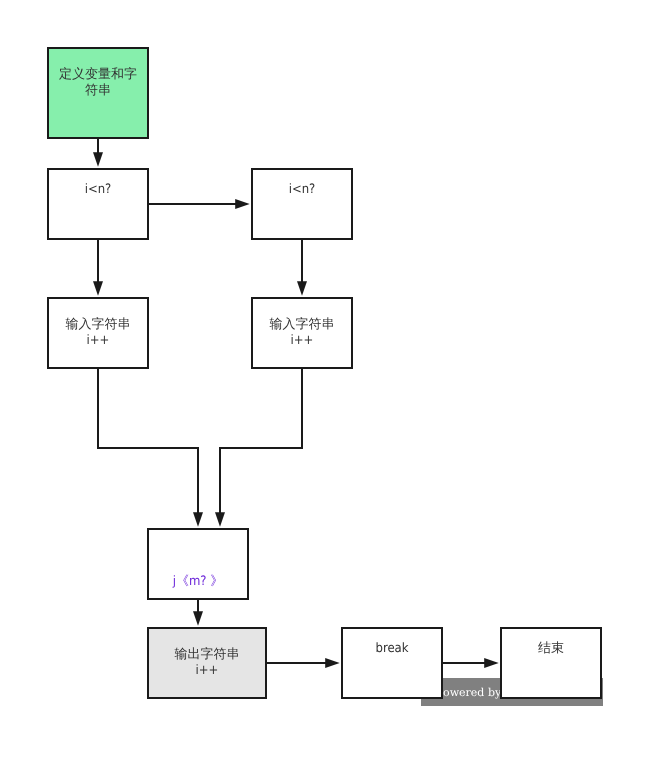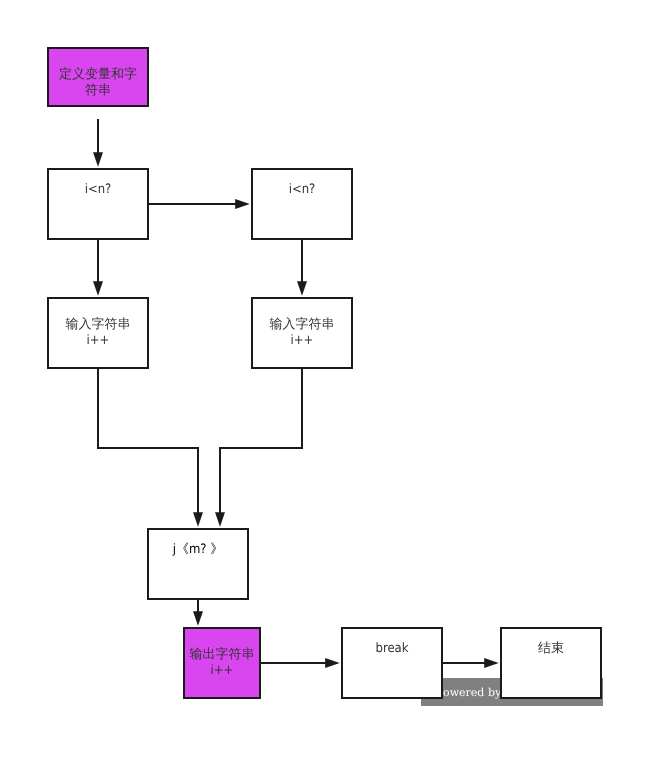--- a/index.html
+++ b/index.html
@@ -61,42 +61,42 @@
       <g>
         <polyline fill="none" stroke="#1a1a1a" stroke-width="2" points="249,663 329.2,663"></polyline>
         <polygon fill="#1a1a1a" points="339.7,663 325.2,668 325.2,658"></polygon>
       </g>
       <g>
         <polyline fill="none" stroke="#1a1a1a" stroke-width="2" points="443,663 488.2,663"></polyline>
         <polygon fill="#1a1a1a" points="498.7,663 484.2,668 484.2,658"></polygon>
       </g>
     </svg>
 
-  <div class="node" style="left: 47px; top: 47px; width: 102px; height: 60px; border-color: rgb(26, 26, 26); background: #d946ef;">
+  <div class="node" style="left: 47px; top: 47px; width: 102px; height: 92px; border-color: rgb(26, 26, 26); background: #86efac;">
     <div class="nlabel l2" style="color: rgb(51, 51, 51);">定义变量和字
 符串</div>
   </div>
   <div class="node" style="left: 47px; top: 168px; width: 102px; height: 72px; border-color: rgb(26, 26, 26); background: rgb(255, 255, 255);">
     <div class="nlabel l1" style="color: rgb(51, 51, 51);">i&lt;n?</div>
   </div>
   <div class="node" style="left: 251px; top: 168px; width: 102px; height: 72px; border-color: rgb(26, 26, 26); background: rgb(255, 255, 255);">
     <div class="nlabel l1" style="color: rgb(51, 51, 51);">i&lt;n?</div>
   </div>
   <div class="node" style="left: 47px; top: 297px; width: 102px; height: 72px; border-color: rgb(26, 26, 26); background: rgb(255, 255, 255);">
     <div class="nlabel l2" style="color: rgb(51, 51, 51);">输入字符串
 i++</div>
   </div>
   <div class="node" style="left: 251px; top: 297px; width: 102px; height: 72px; border-color: rgb(26, 26, 26); background: rgb(255, 255, 255);">
     <div class="nlabel l2" style="color: rgb(51, 51, 51);">输入字符串
 i++</div>
   </div>
   <div class="node" style="left: 147px; top: 528px; width: 102px; height: 72px; border-color: rgb(26, 26, 26); background: rgb(255, 255, 255);">
-    <div class="nlabel l1" style="color: #000000;">j《m? 》</div>
+    <div class="nlabel l1" style="color: #6d28d9; margin-top: 32px;">j《m? 》</div>
   </div>
-  <div class="node" style="left: 147px; top: 627px; width: 78px; height: 72px; border-color: rgb(26, 26, 26); background: #d946ef; margin-left: 36px;">
+  <div class="node" style="left: 147px; top: 627px; width: 120px; height: 72px; border-color: rgb(26, 26, 26); background: #e5e5e5;">
     <div class="nlabel l2" style="color: rgb(51, 51, 51);">输出字符串
 i++</div>
   </div>
   <div class="node" style="left: 341px; top: 627px; width: 102px; height: 72px; border-color: rgb(26, 26, 26); background: rgb(255, 255, 255);">
     <div class="nlabel l1" style="color: rgb(51, 51, 51);">break</div>
   </div>
   <div class="node" style="left: 500px; top: 627px; width: 102px; height: 72px; border-color: rgb(26, 26, 26); background: rgb(255, 255, 255);">
     <div class="nlabel l1" style="color: rgb(51, 51, 51);">结束</div>
   </div>
 

